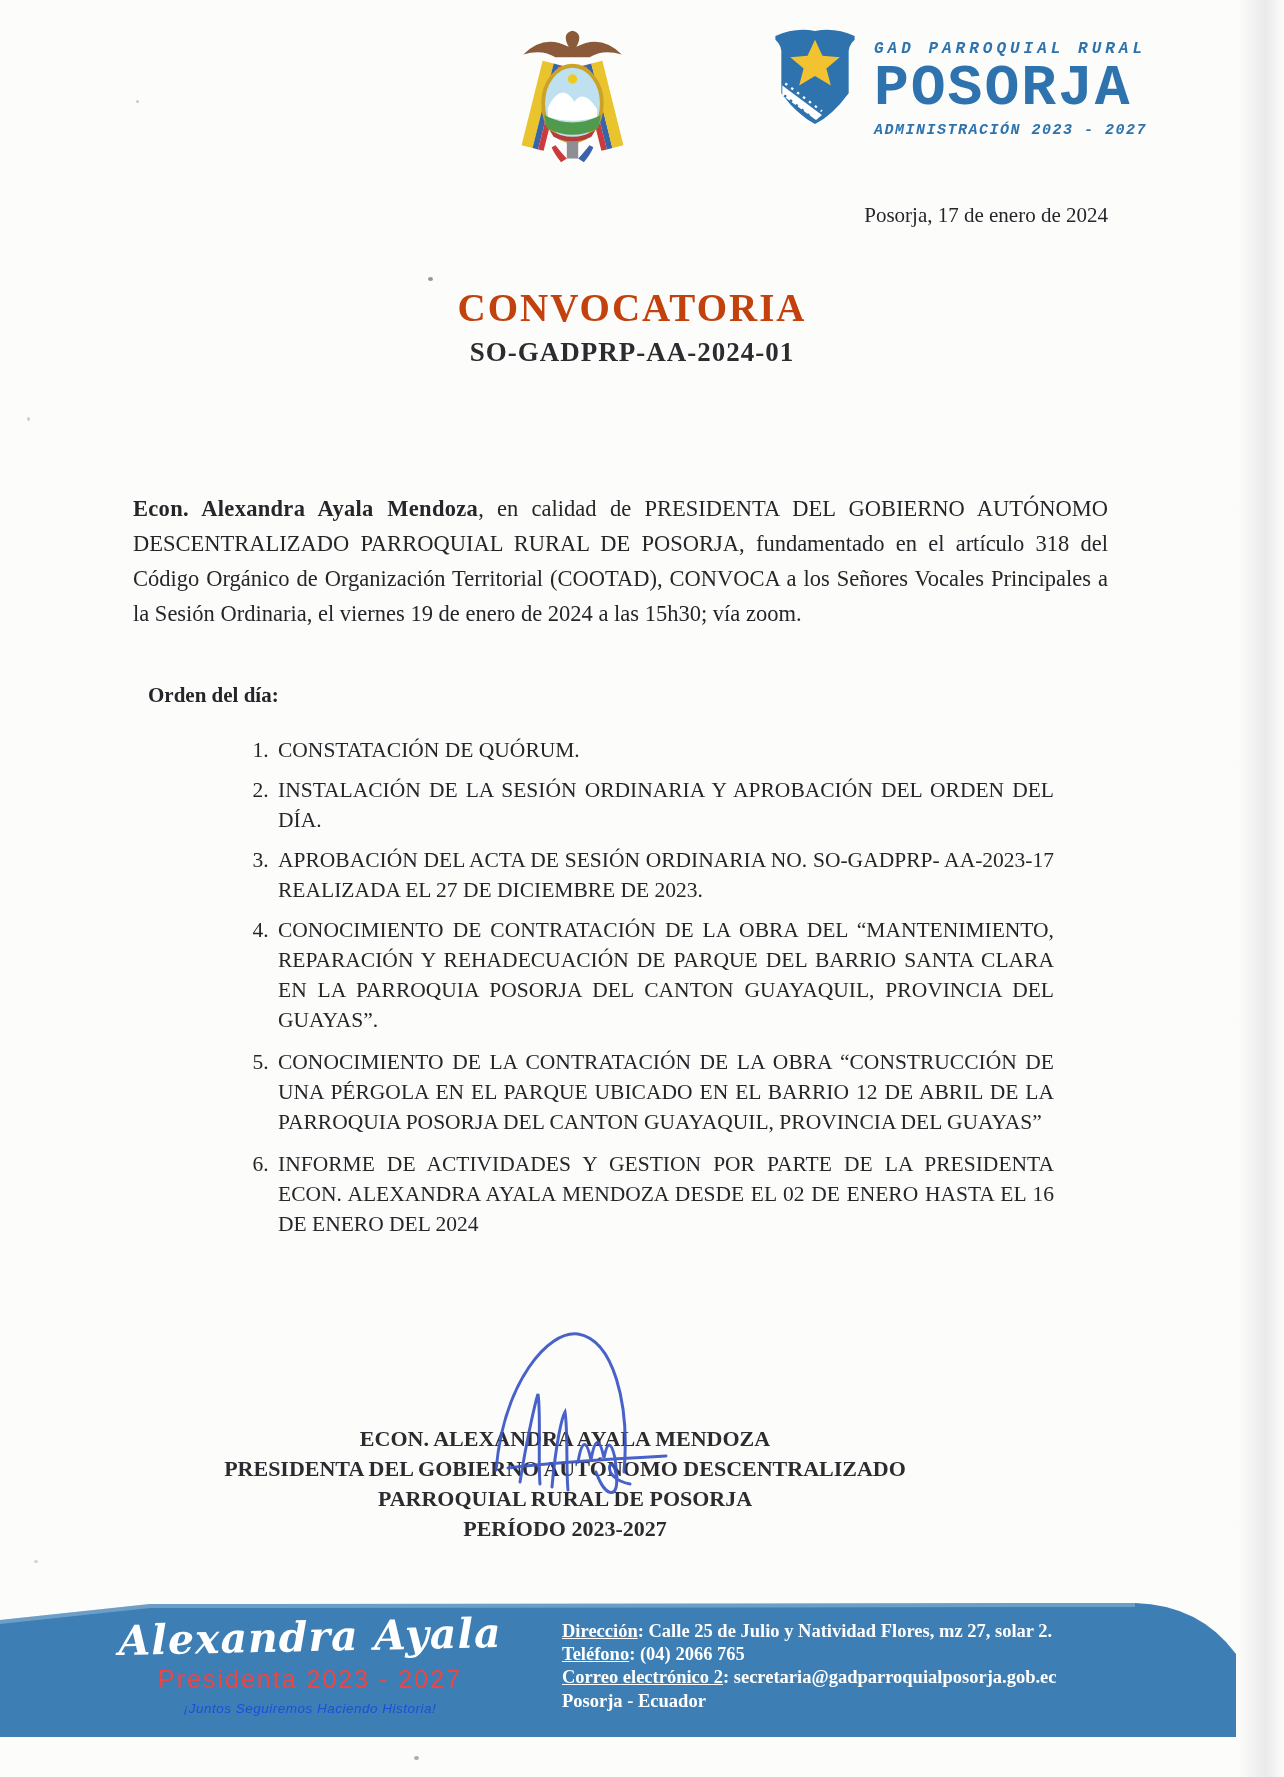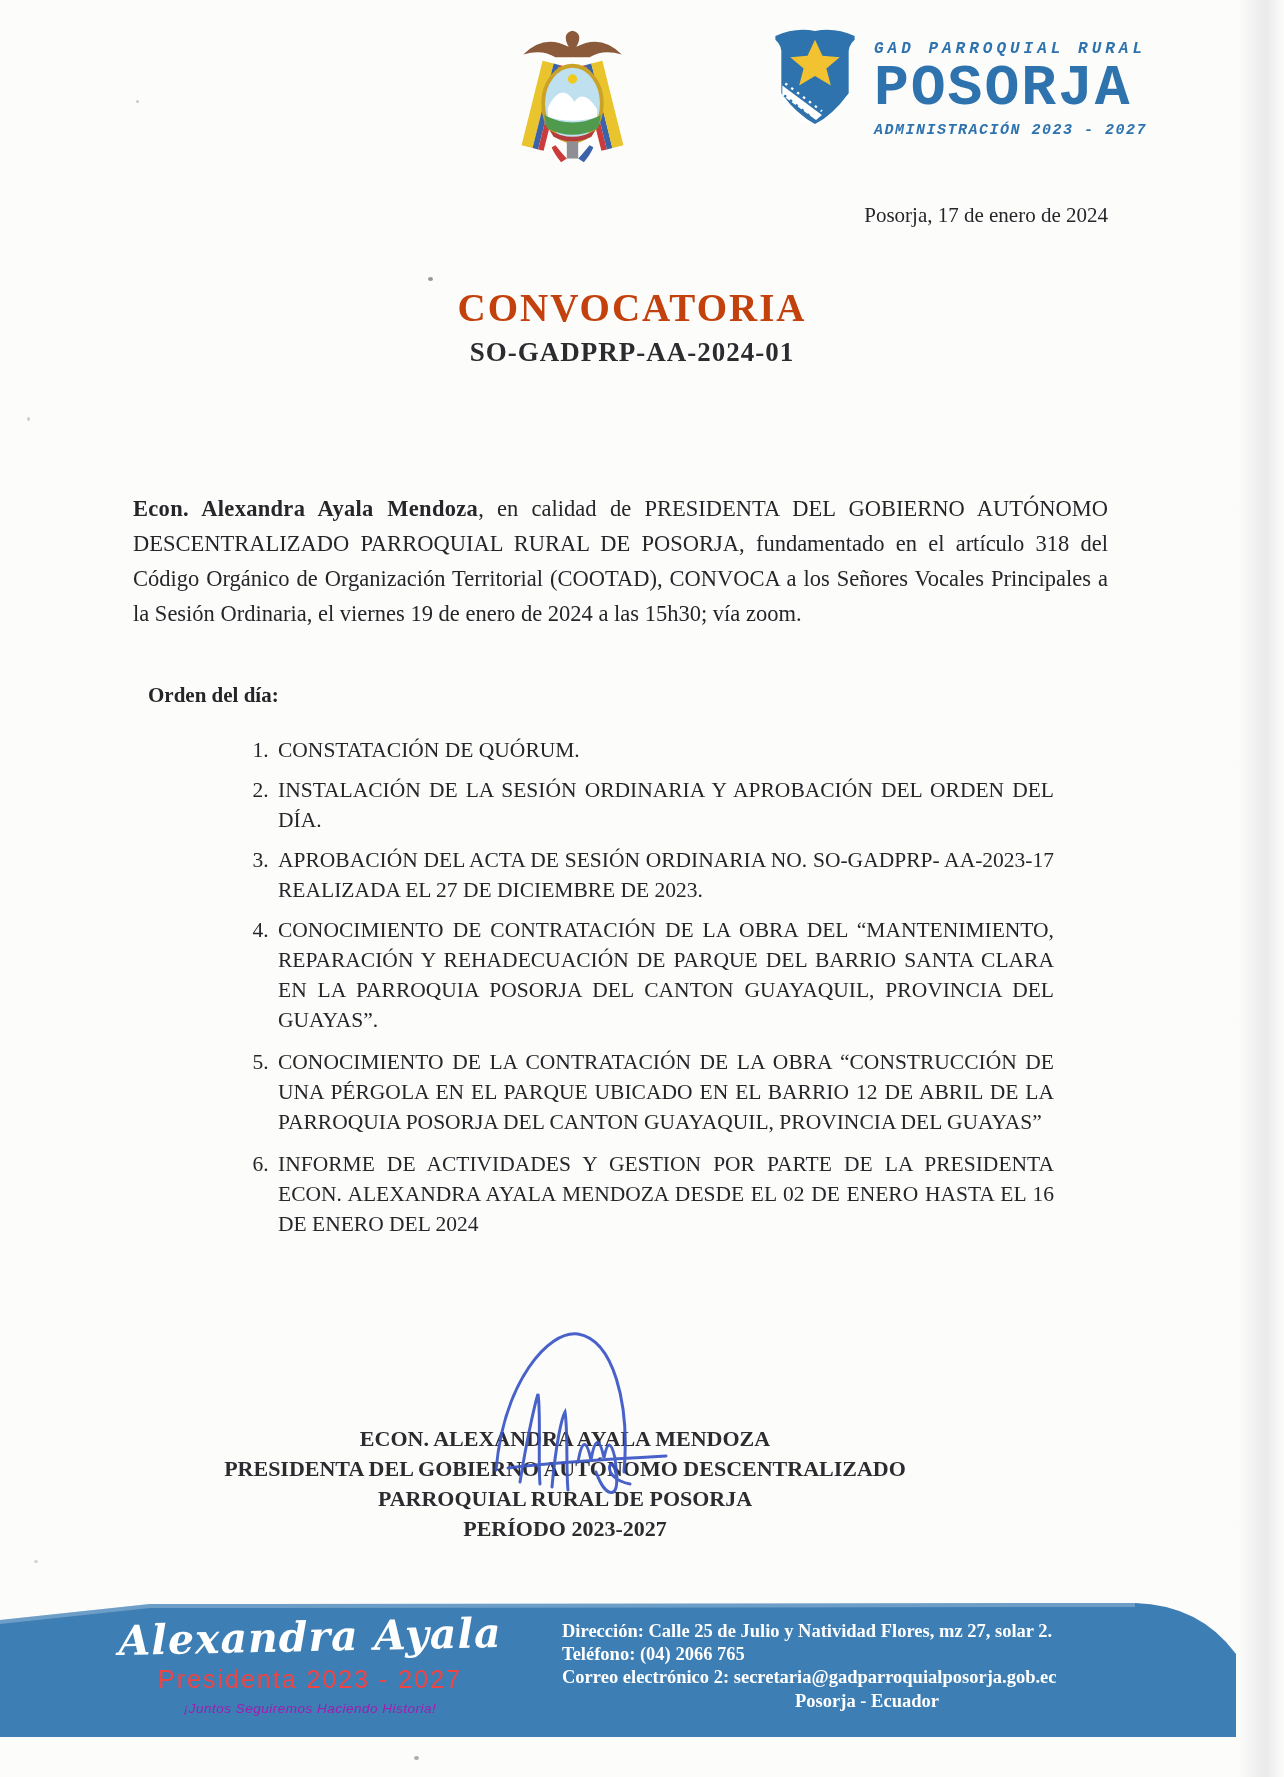--- a/index.html
+++ b/index.html
@@ -60,28 +60,28 @@
   .footer-name{
     font-family:"DejaVu Serif",serif;font-style:italic;font-weight:bold;
     font-size:41px;letter-spacing:1px;transform:rotate(-1.2deg);
   }
   .footer-role{
     font-family:"Liberation Sans",sans-serif;font-size:25px;letter-spacing:2px;
     color:#ef4444;margin-top:4px;
   }
   .footer-tagline{
     font-family:"Liberation Sans",sans-serif;font-size:13.5px;font-style:italic;
-    color:#a21caf;margin-top:7px;letter-spacing:0.5px;
+    color:#1d4ed8;margin-top:7px;letter-spacing:0.5px;
   }
   .footer-right{
     position:absolute;left:562px;top:1620px;width:610px;z-index:4;
     font-size:18.5px;font-weight:bold;line-height:23px;color:#ffffff;
   }
-  .contact-label{}
-  .footer-location{text-align:center;margin-top:1px;}
+  .contact-label{text-decoration:underline;}
+  .footer-location{margin-top:1px;}
 </style>
 </head>
 <body>
 
 <div class="page">
 
   <div class="edge-shadow"></div>
   <div class="speck" style="left:428px;top:277px;width:5px;height:4px;"></div>
   <div class="speck" style="left:136px;top:100px;width:3px;height:3px;opacity:.5;"></div>
   <div class="speck" style="left:27px;top:417px;width:3px;height:4px;opacity:.45;"></div>

